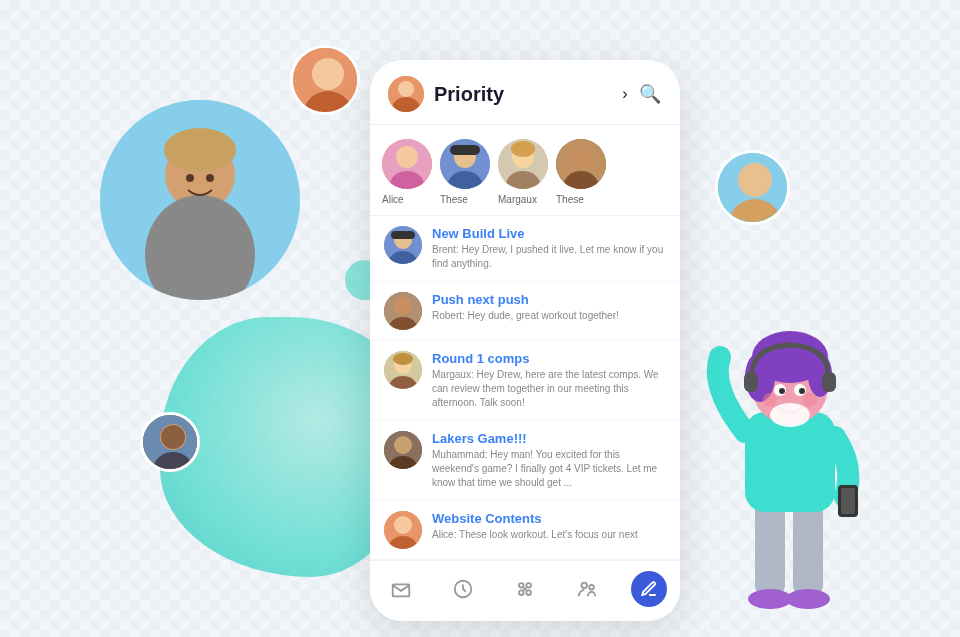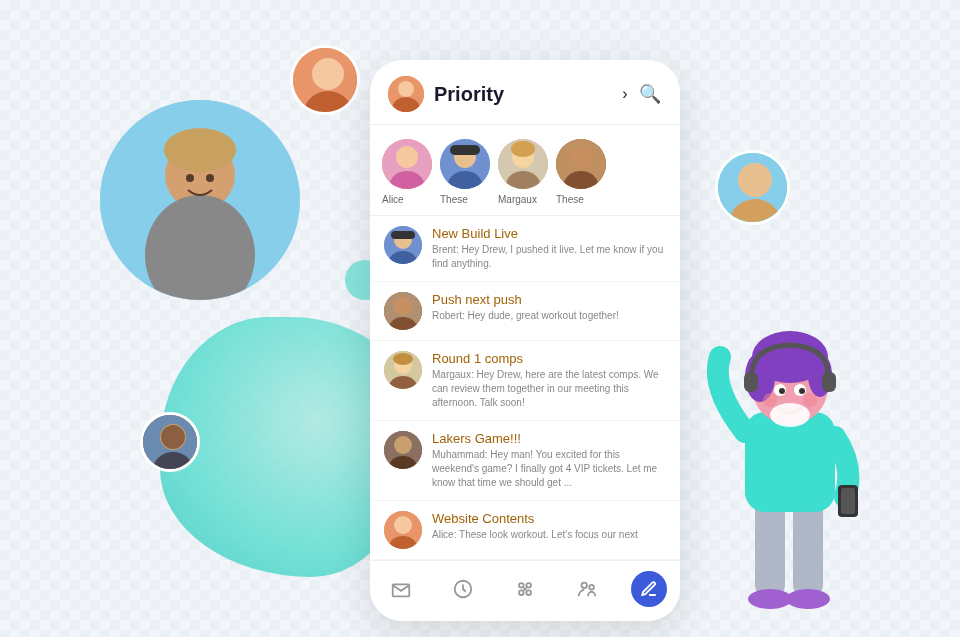--- a/index.html
+++ b/index.html
@@ -226,22 +226,22 @@
       overflow: hidden;
     }
 
     .msg-content {
       flex: 1;
       min-width: 0;
     }
 
     .msg-title {
       font-size: 13px;
-      font-weight: 400;
-      color: #a16207;
+      font-weight: 700;
+      color: #3b82f6;
       margin-bottom: 2px;
     }
 
     .msg-preview {
       font-size: 10px;
       color: #888;
       line-height: 1.4;
     }
 
     

